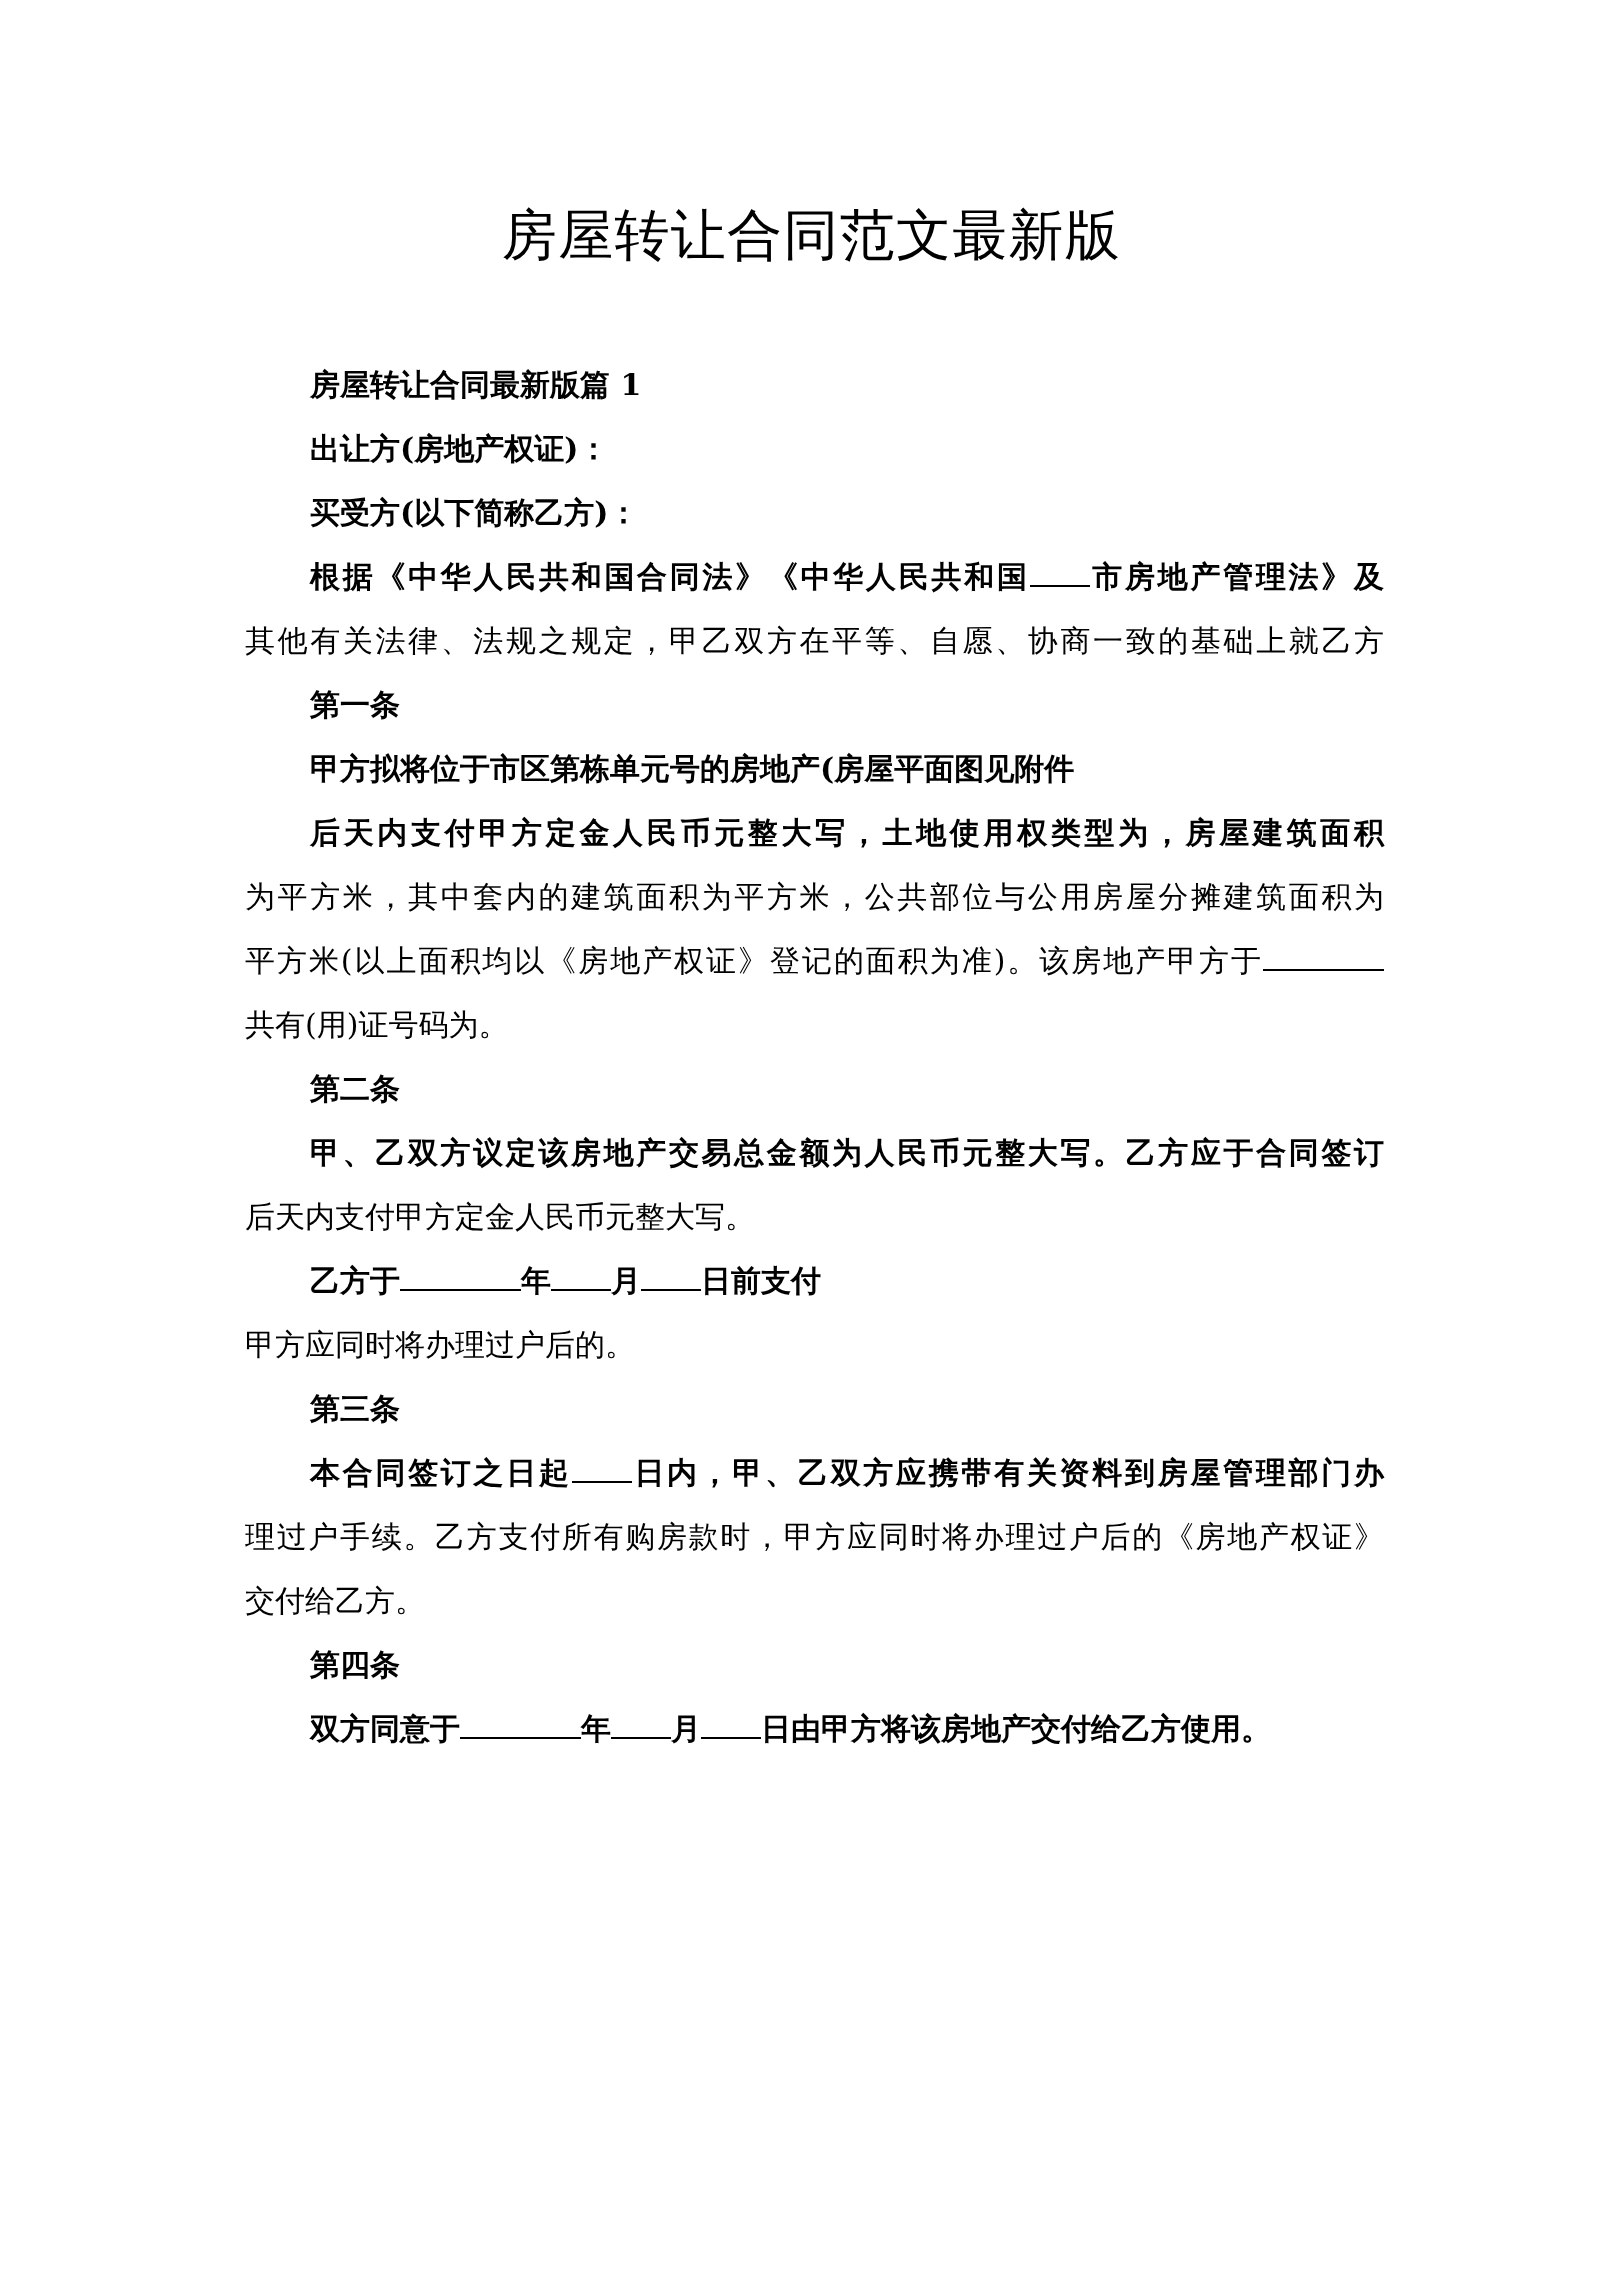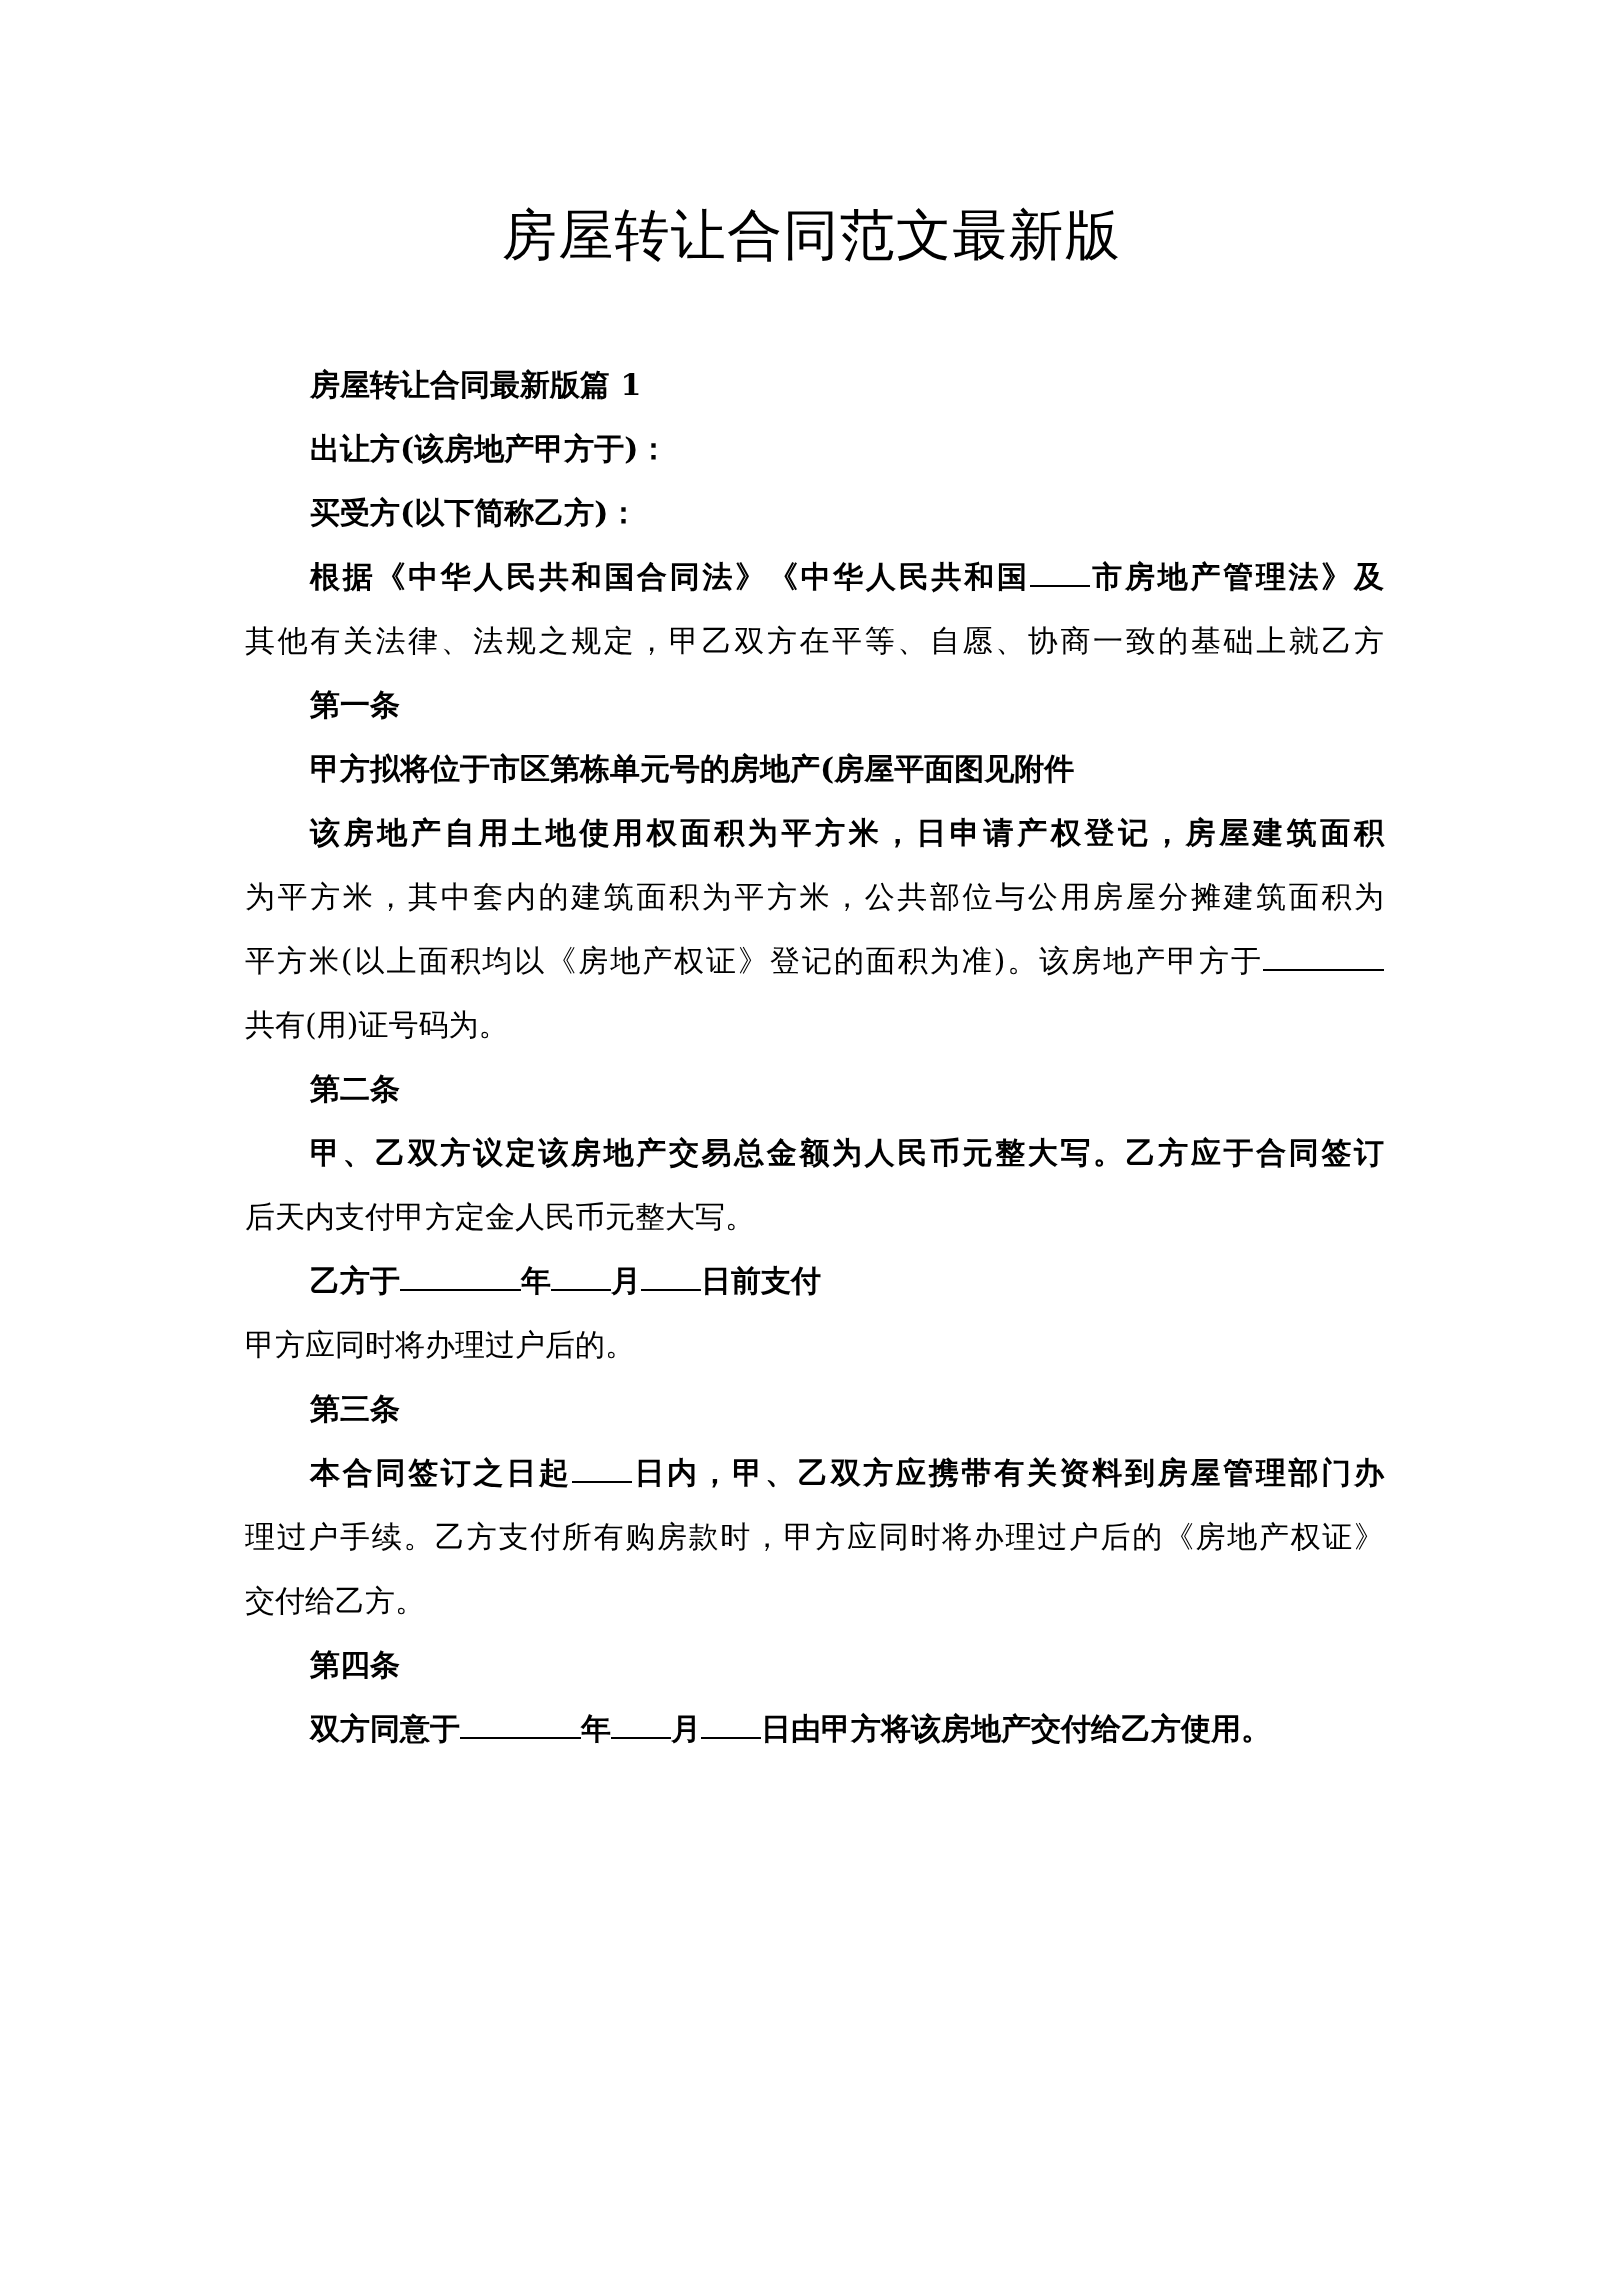--- a/index.html
+++ b/index.html
@@ -63,29 +63,29 @@
 </head>
 <body>
 
 <div class="page">
 
   <h1 class="title">房屋转让合同范文最新版</h1>
 
   <div class="body">
 
     <div class="line ind last">房屋转让合同最新版篇 1</div>
-    <div class="line ind last">出让方(该房地产甲方于)：</div>
+    <div class="line ind last">出让方(房地产权证)：</div>
     <div class="line ind last">买受方(以下简称乙方)：</div>
 
     <div class="line ind"><span>根据《中华人民共和国合同法》《中华人民共和国</span><span class="blank b4"></span><span>市房地产管理法》及</span></div>
     <div class="line">其他有关法律、法规之规定，甲乙双方在平等、自愿、协商一致的基础上就乙方</div>
 
     <div class="line ind last">第一条</div>
     <div class="line ind last">甲方拟将位于市区第栋单元号的房地产(房屋平面图见附件</div>
-    <div class="line ind">该房地产自用土地使用权面积为平方米，日申请产权登记，房屋建筑面积</div>
+    <div class="line ind">后天内支付甲方定金人民币元整大写，土地使用权类型为，房屋建筑面积</div>
     <div class="line">为平方米，其中套内的建筑面积为平方米，公共部位与公用房屋分摊建筑面积为</div>
     <div class="line"><span>平方米(以上面积均以《房地产权证》登记的面积为准)。该房地产甲方于</span><span class="blank b8"></span></div>
     <div class="line last">共有(用)证号码为。</div>
 
     <div class="line ind last">第二条</div>
     <div class="line ind">甲、乙双方议定该房地产交易总金额为人民币元整大写。乙方应于合同签订</div>
     <div class="line last">后天内支付甲方定金人民币元整大写。</div>
     <div class="line ind last"><span>乙方于</span><span class="blank b8"></span><span>年</span><span class="blank b4"></span><span>月</span><span class="blank b4"></span><span>日前支付</span></div>
     <div class="line last">甲方应同时将办理过户后的。</div>
 

